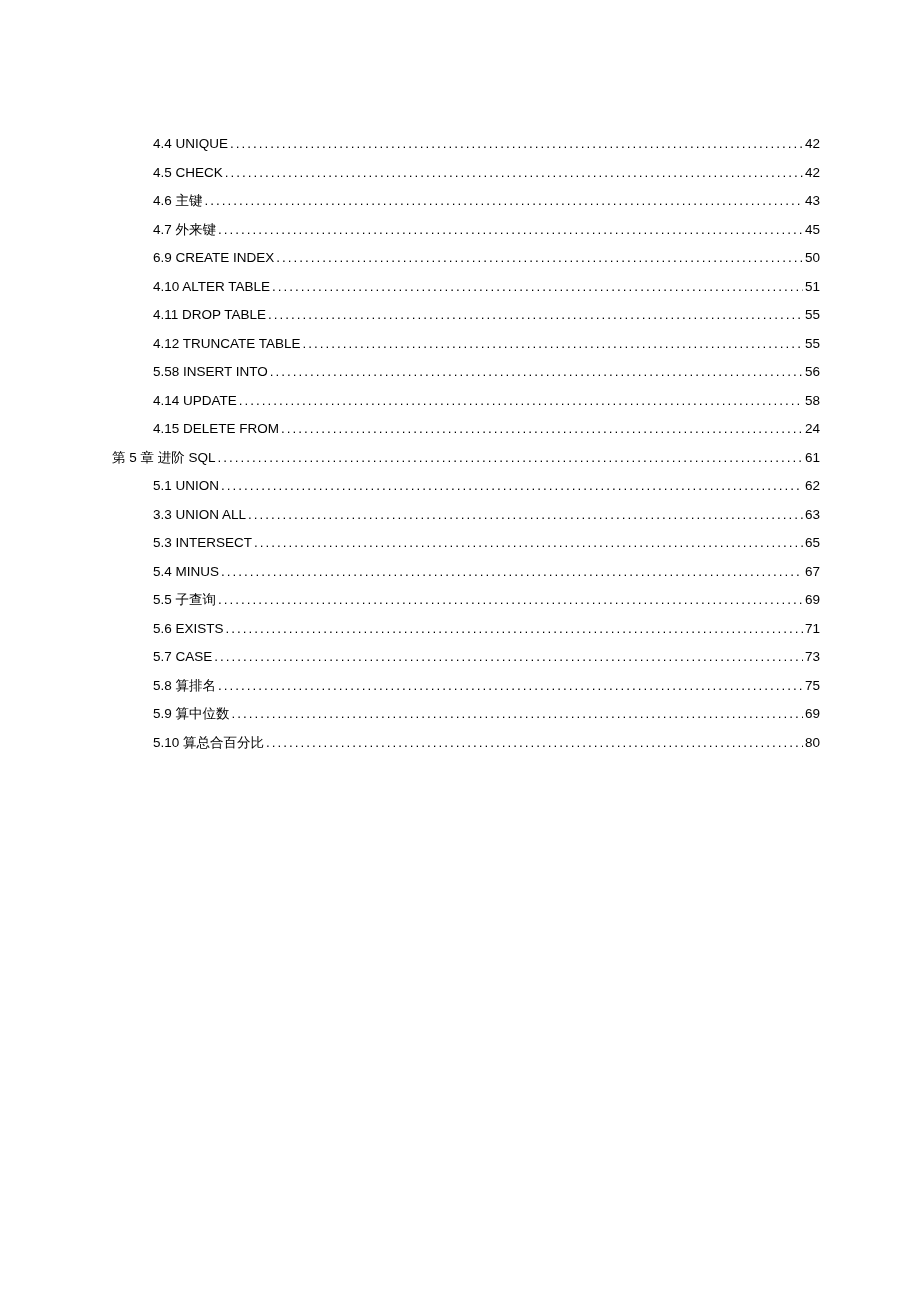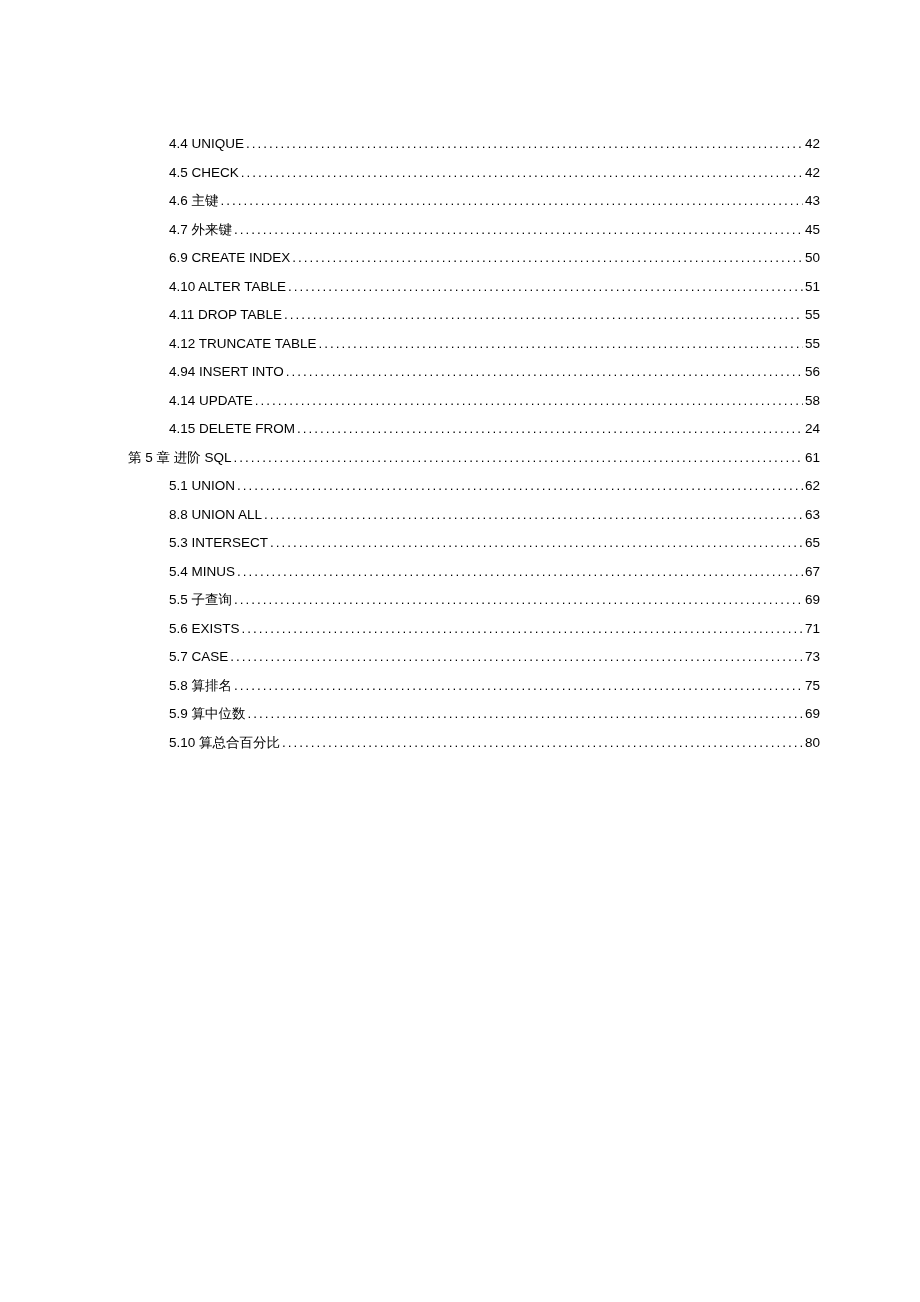--- a/index.html
+++ b/index.html
@@ -17,21 +17,20 @@
       padding-top: 137px;
       padding-left: 112px;
       padding-right: 100px;
     }
     .toc-line {
       display: flex;
       align-items: center;
       margin-bottom: 15px;
       white-space: nowrap;
       line-height: 1;
-      margin-left: 16px;
     }
     .toc-line.level-2 {
       padding-left: 41px;
     }
     .toc-line.level-1 {
       padding-left: 0;
     }
     .toc-label {
       flex-shrink: 0;
     }
@@ -92,21 +91,21 @@
       <span class="toc-label">4.11 DROP TABLE</span>
       <span class="toc-dots"></span>
       <span class="toc-page">55</span>
     </div>
     <div class="toc-line level-2">
       <span class="toc-label">4.12 TRUNCATE TABLE</span>
       <span class="toc-dots"></span>
       <span class="toc-page">55</span>
     </div>
     <div class="toc-line level-2">
-      <span class="toc-label">4.94 INSERT INTO</span>
+      <span class="toc-label">5.58 INSERT INTO</span>
       <span class="toc-dots"></span>
       <span class="toc-page">56</span>
     </div>
     <div class="toc-line level-2">
       <span class="toc-label">4.14 UPDATE</span>
       <span class="toc-dots"></span>
       <span class="toc-page">58</span>
     </div>
     <div class="toc-line level-2">
       <span class="toc-label">4.15 DELETE FROM</span>
@@ -117,21 +116,21 @@
       <span class="toc-label">第 5 章 进阶 SQL</span>
       <span class="toc-dots"></span>
       <span class="toc-page">61</span>
     </div>
     <div class="toc-line level-2">
       <span class="toc-label">5.1 UNION</span>
       <span class="toc-dots"></span>
       <span class="toc-page">62</span>
     </div>
     <div class="toc-line level-2">
-      <span class="toc-label">8.8 UNION ALL</span>
+      <span class="toc-label">3.3 UNION ALL</span>
       <span class="toc-dots"></span>
       <span class="toc-page">63</span>
     </div>
     <div class="toc-line level-2">
       <span class="toc-label">5.3 INTERSECT</span>
       <span class="toc-dots"></span>
       <span class="toc-page">65</span>
     </div>
     <div class="toc-line level-2">
       <span class="toc-label">5.4 MINUS</span>

